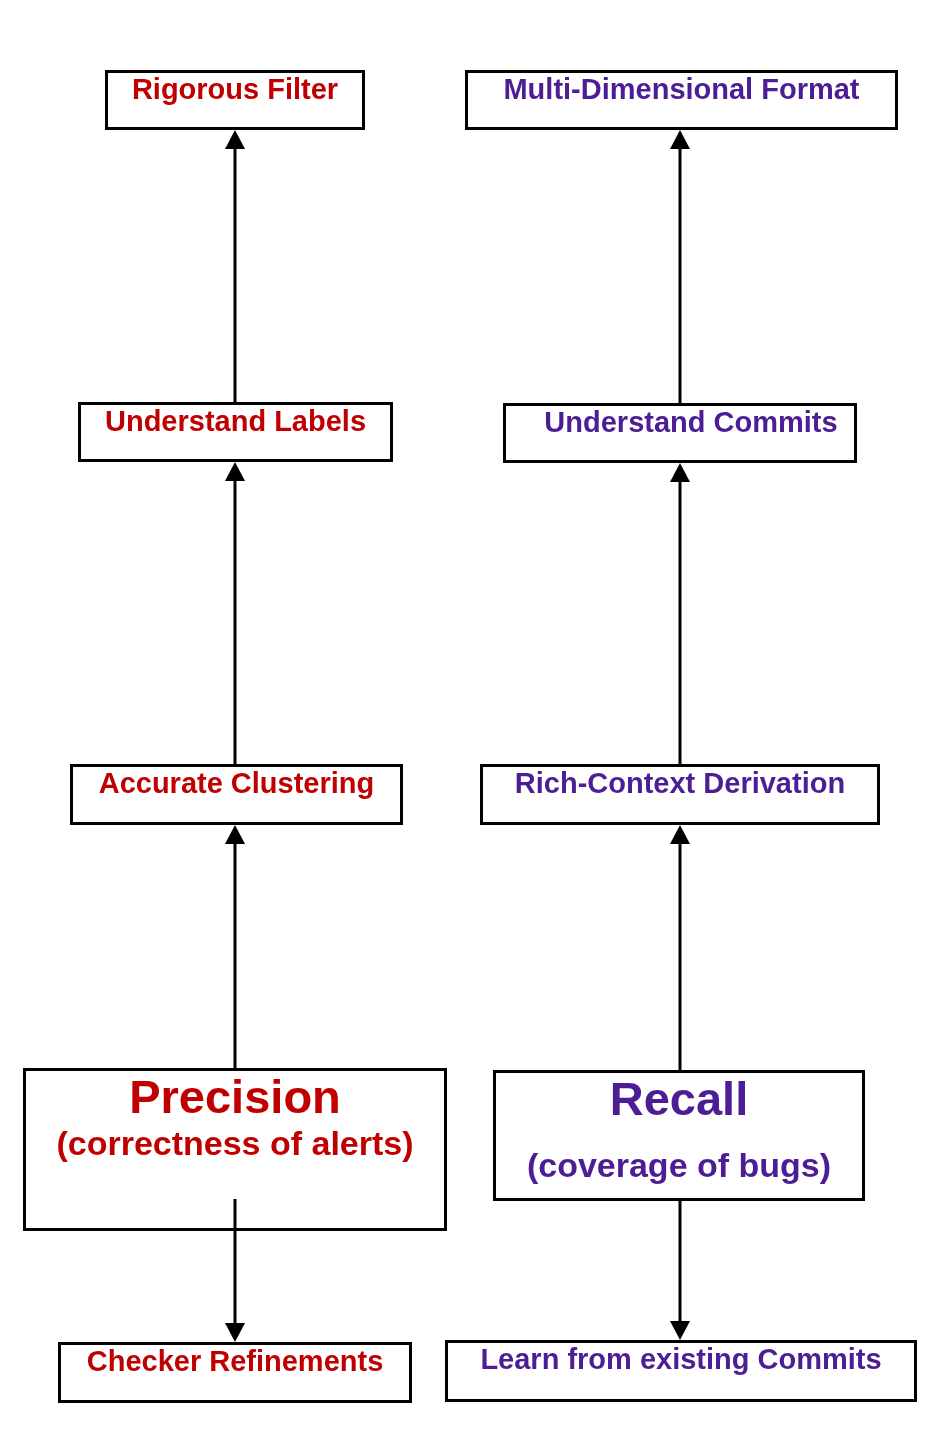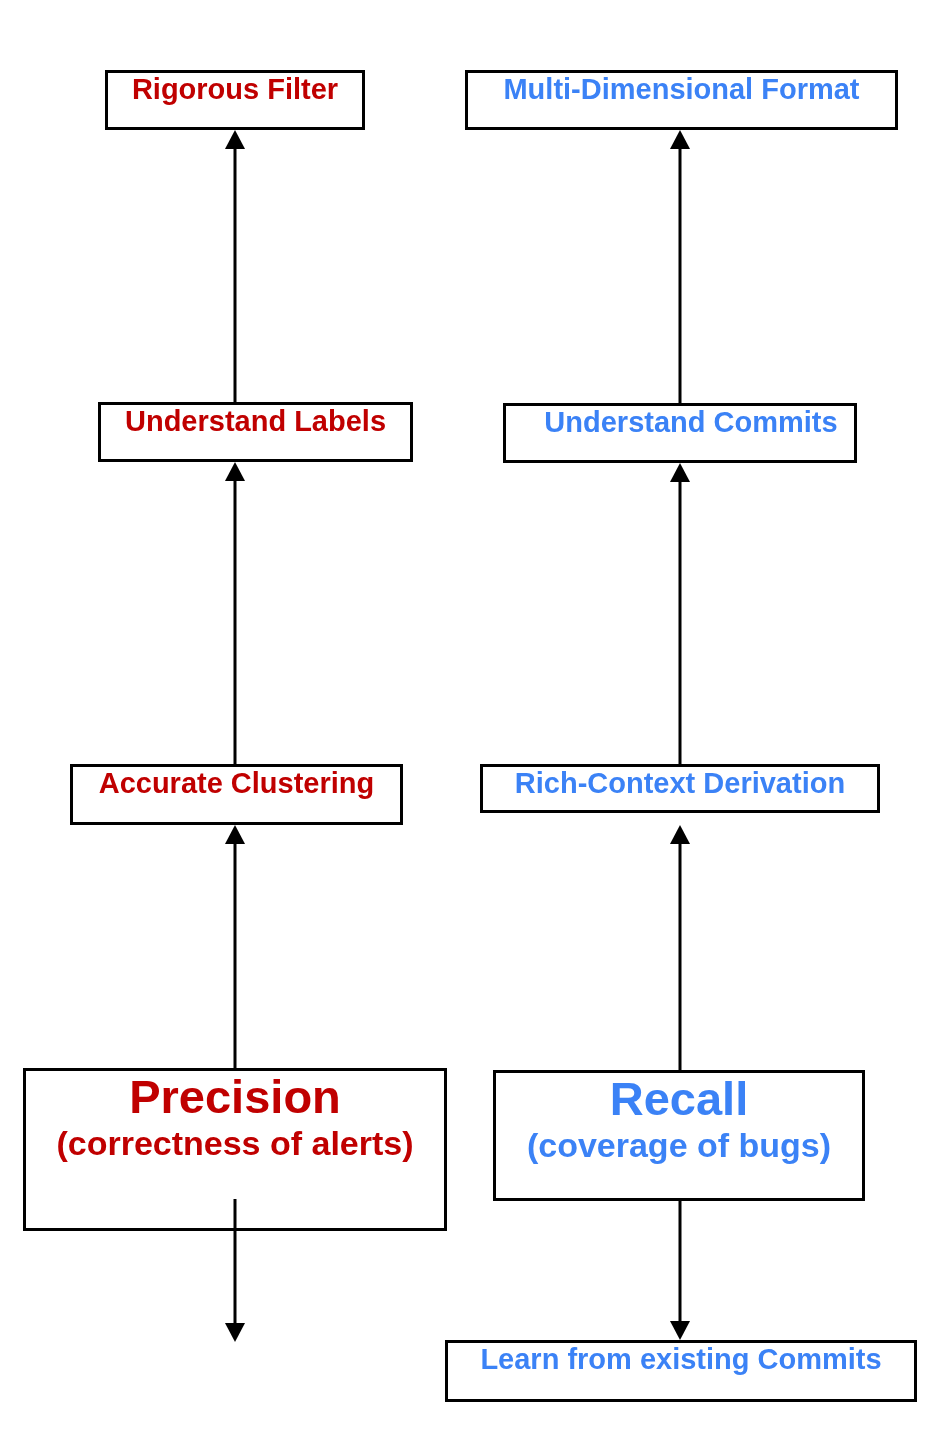--- a/index.html
+++ b/index.html
@@ -25,21 +25,21 @@
     align-items: center;
     justify-content: flex-start;
     text-align: center;
     font-weight: bold;
     white-space: nowrap;
   }
   .box.small { font-size: 29px; }
   .box .main-title { font-size: 47px; line-height: 1.12; }
   .box .main-subtitle { font-size: 34px; line-height: 1.12; }
   .red  { color: #C00000; }
-  .blue { color: #3b82f6; }
+  .blue { color: #4c1d95; }
 
   .arrow {
     position: absolute;
     width: 24px;
   }
   .arrow .shaft {
     position: absolute;
     left: 50%;
     transform: translateX(-50%);
     width: 3px;
@@ -61,47 +61,50 @@
 </style>
 </head>
 <body>
 
 <div class="canvas">
 
   <div class="box small red" style="left:105px; top:70px; width:260px; height:60px;">
     <span>Rigorous Filter</span>
   </div>
 
-  <div class="box small red" style="left:78px; top:402px; width:315px; height:60px;margin-left:20px;">
+  <div class="box small red" style="left:78px; top:402px; width:315px; height:60px;">
     <span>Understand Labels</span>
   </div>
 
   <div class="box small red" style="left:70px; top:764px; width:333px; height:61px;">
     <span>Accurate Clustering</span>
   </div>
 
   <div class="box red" style="left:23px; top:1068px; width:424px; height:163px;">
     <span class="main-title">Precision</span>
     <span class="main-subtitle">(correctness of alerts)</span>
   </div>
 
+  <div class="box small red" style="left:58px; top:1342px; width:354px; height:61px;">
+    <span>Checker Refinements</span>
+  </div>
 
   <div class="box small blue" style="left:465px; top:70px; width:433px; height:60px;">
     <span>Multi-Dimensional Format</span>
   </div>
 
   <div class="box small blue" style="left:503px; top:403px; width:354px; height:60px;padding-left:22px;">
     <span>Understand Commits</span>
   </div>
 
-  <div class="box small blue" style="left:480px; top:764px; width:400px; height:49px;">
+  <div class="box small blue" style="left:480px; top:764px; width:400px; height:61px;">
     <span>Rich-Context Derivation</span>
   </div>
 
-  <div class="box blue" style="left:493px; top:1070px; width:372px; height:131px;">
+  <div class="box blue" style="left:493px; top:1070px; width:372px; height:131px;gap:20px;">
     <span class="main-title">Recall</span>
     <span class="main-subtitle">(coverage of bugs)</span>
   </div>
 
   <div class="box small blue" style="left:445px; top:1340px; width:472px; height:62px;">
     <span>Learn from existing Commits</span>
   </div>
 
   <div class="arrow up" style="left:223px; top:130px; height:272px;">
     <div class="head"></div>

